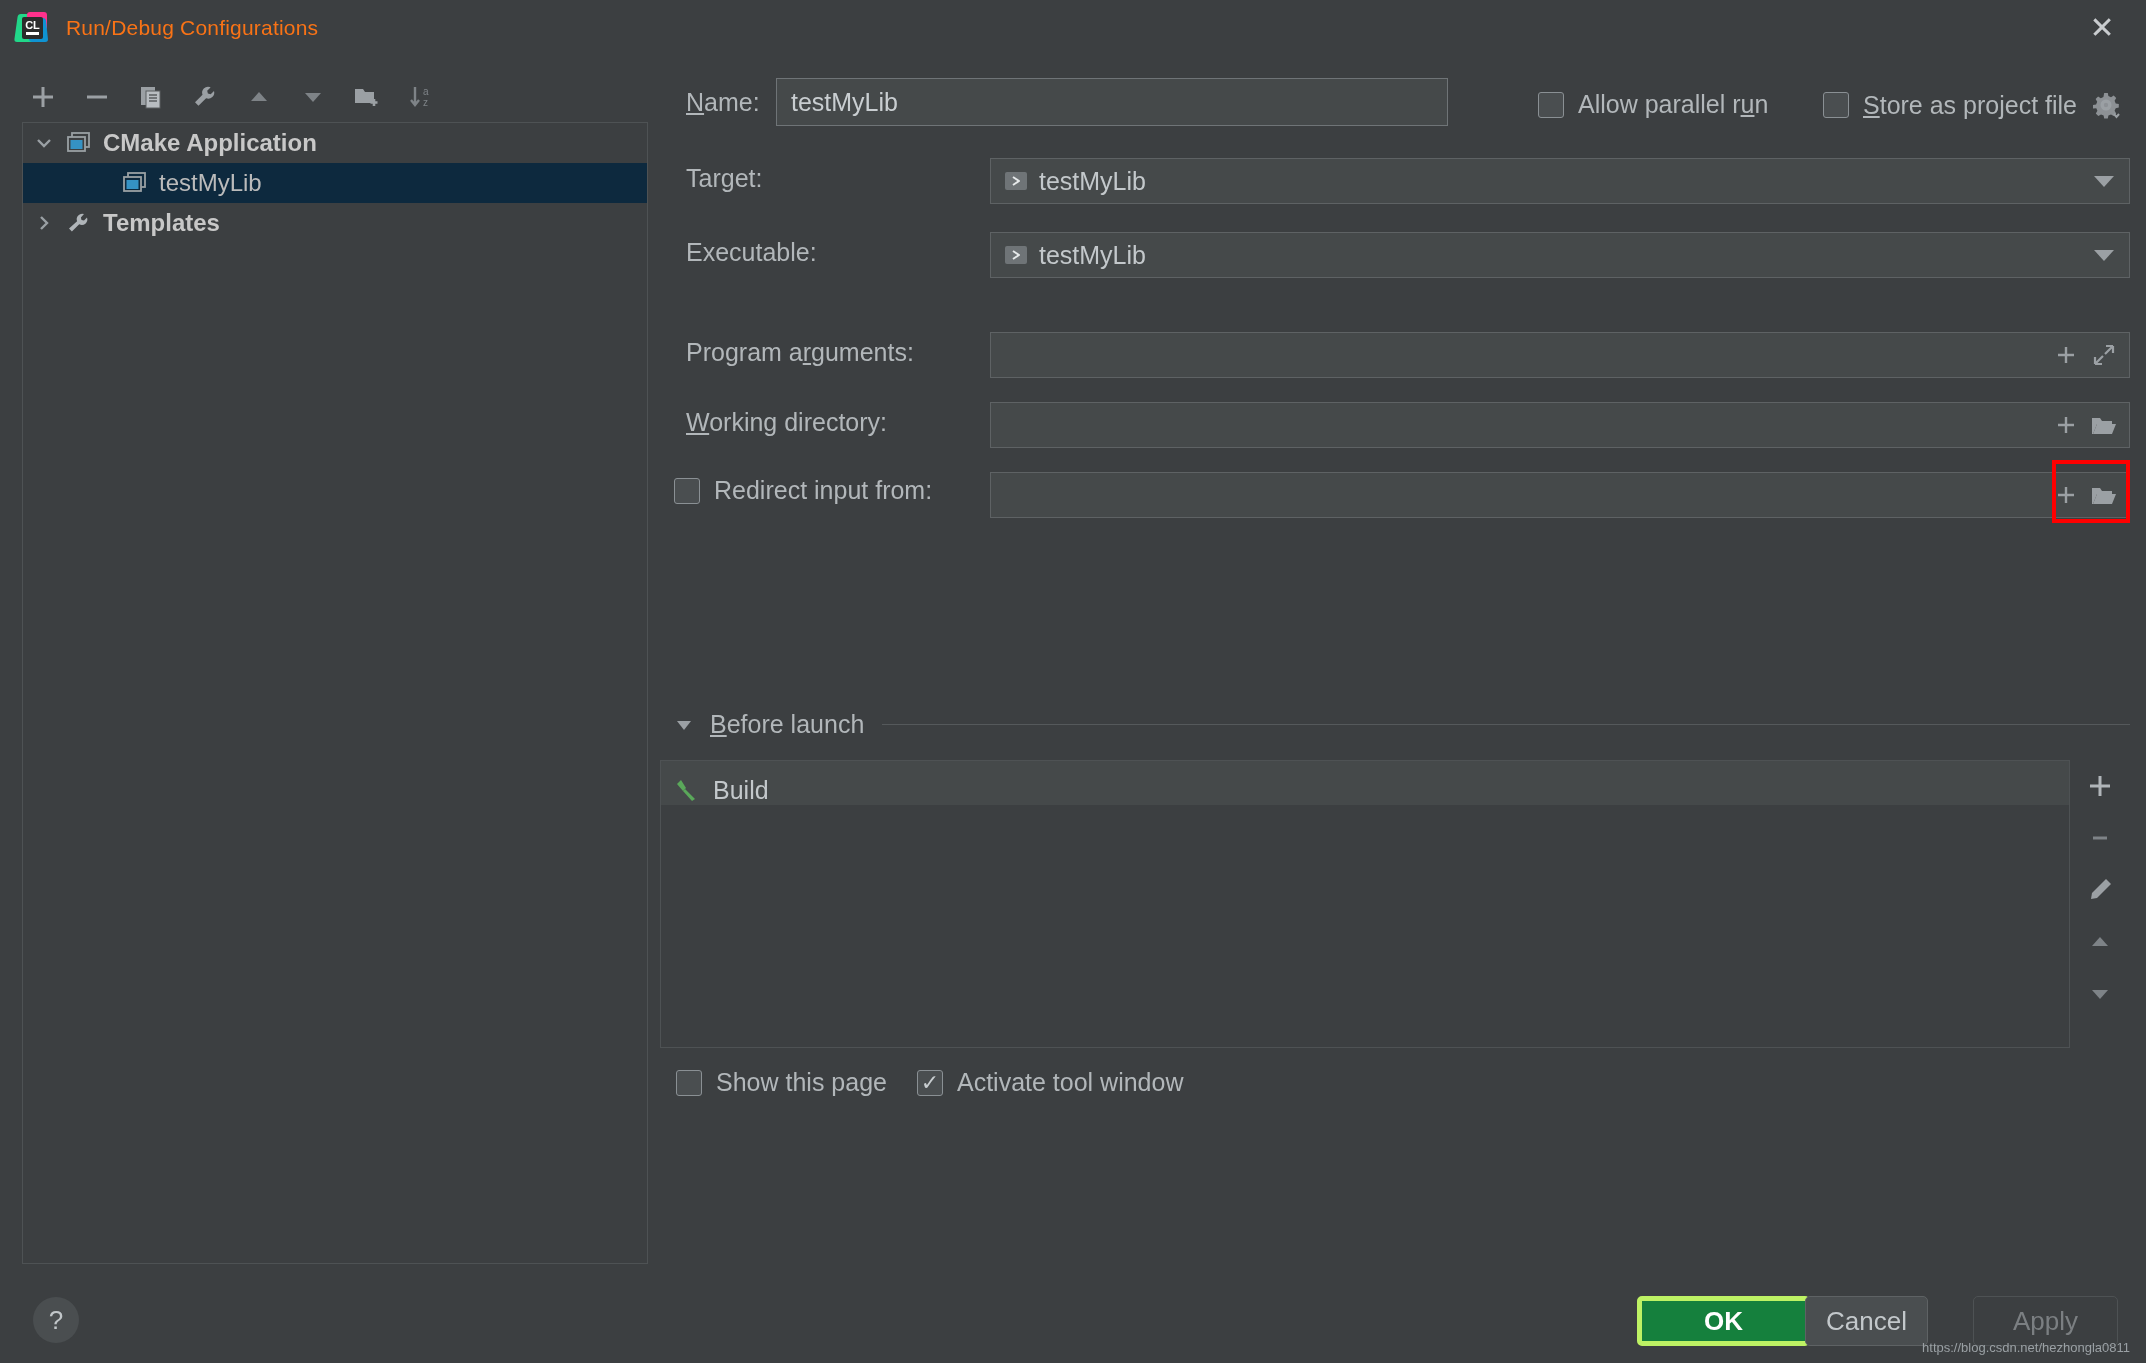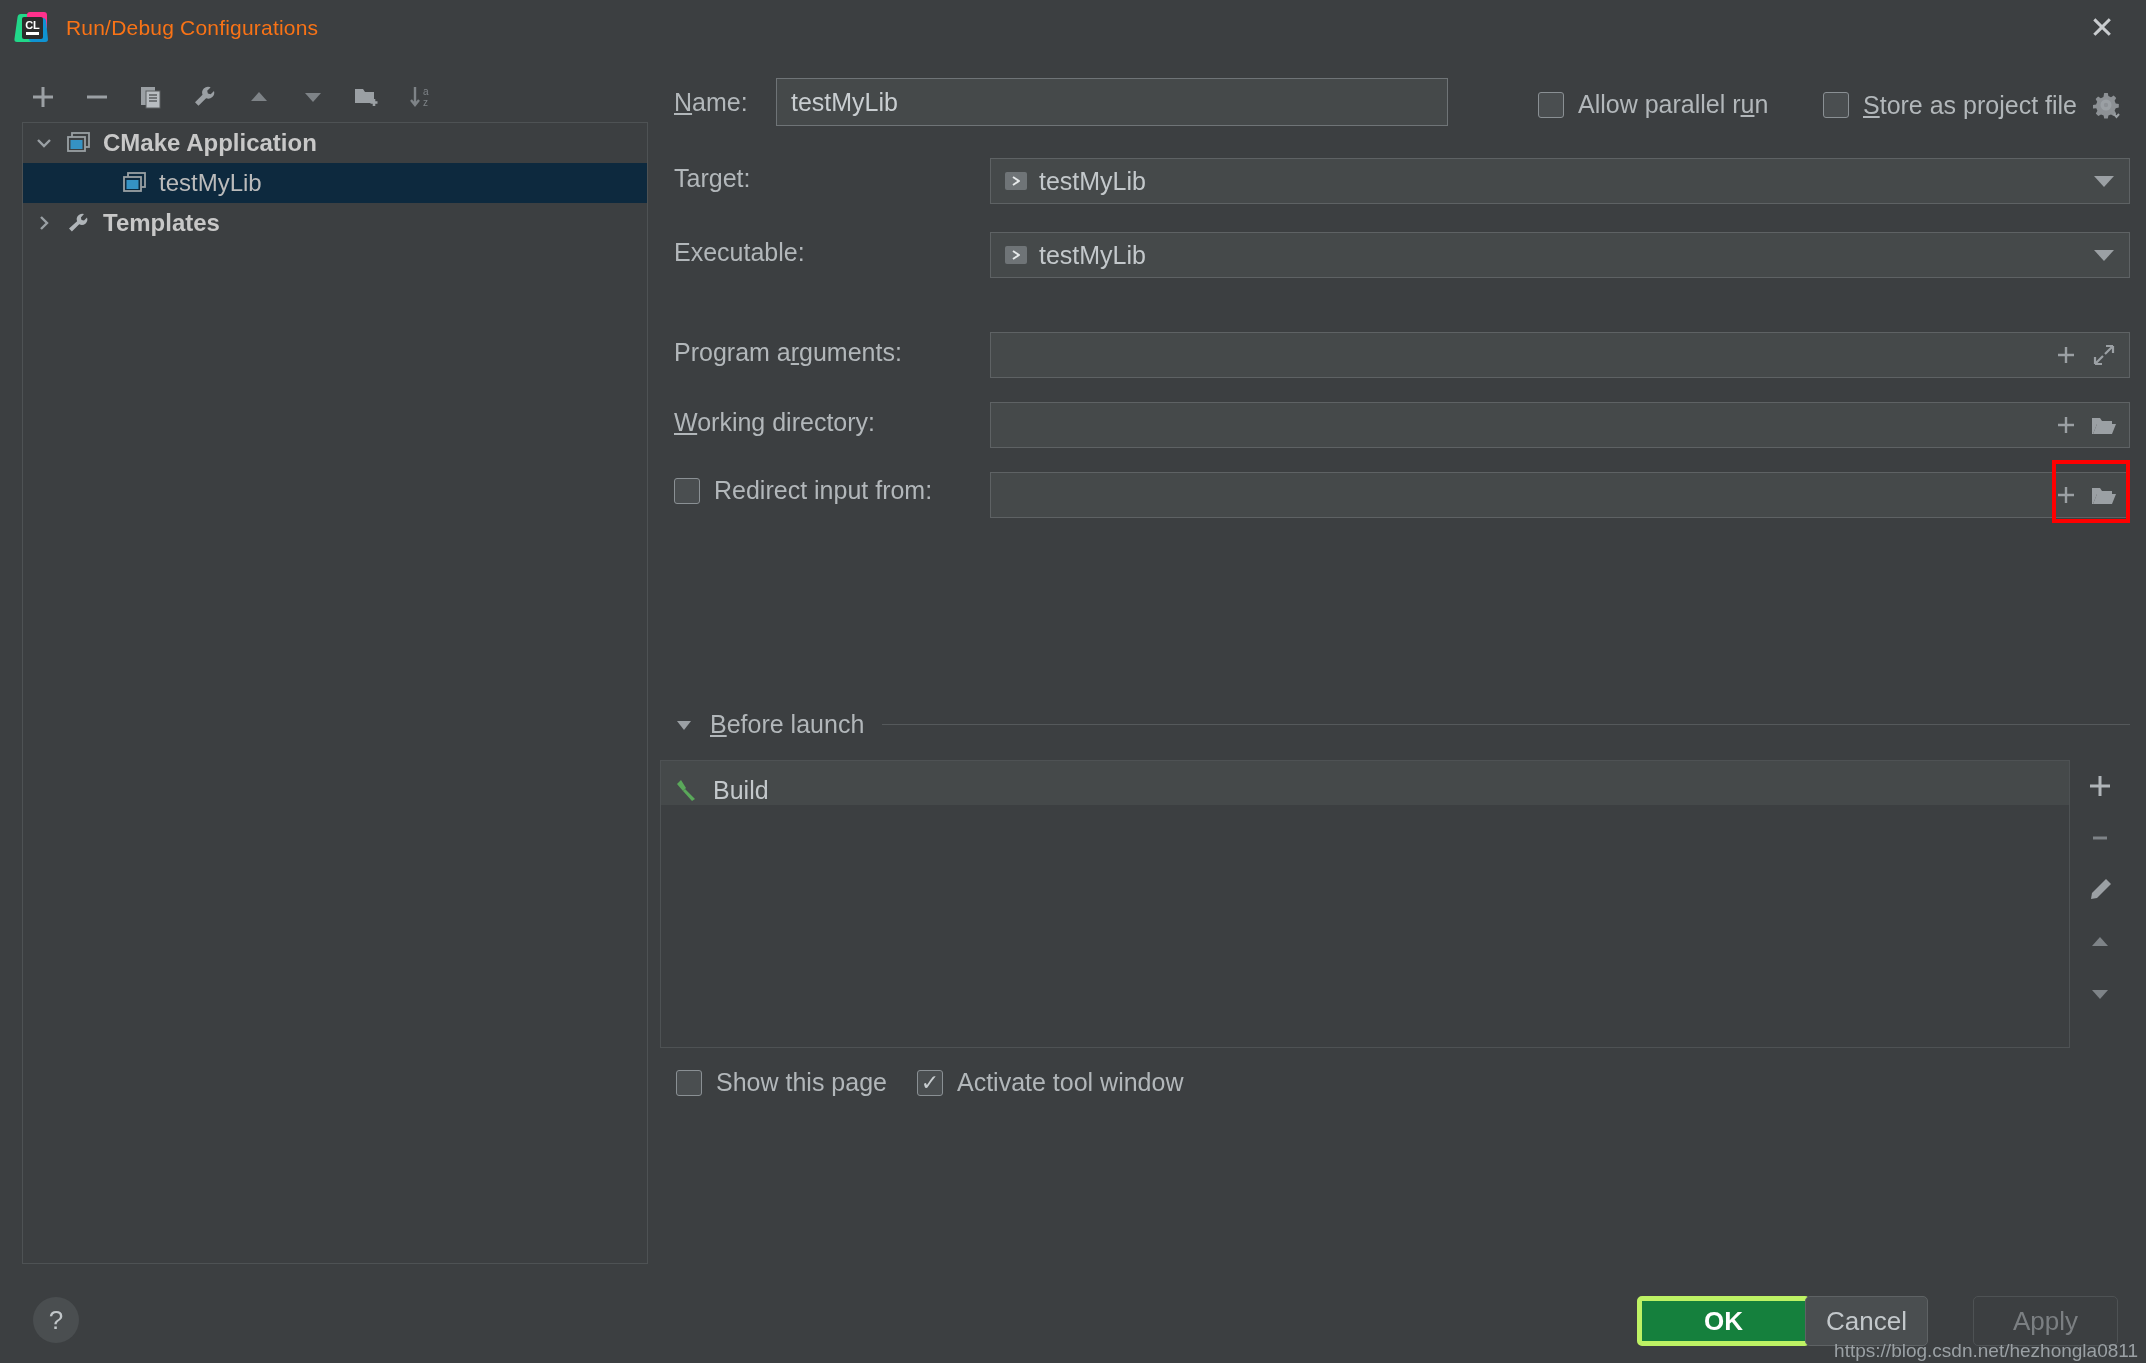--- a/index.html
+++ b/index.html
@@ -60,21 +60,21 @@
   .tree-row.group { font-weight: bold; color: #c8c8c8; }
   .tree-row.selected { background: #0d293e; }
   .tree-row.child { padding-left: 98px; }
   .chev { width: 26px; height: 26px; margin-left: -26px; margin-right: 8px;
           position: relative; color: #9aa0a4; flex: 0 0 auto; }
   .tree-icon { width: 28px; height: 24px; margin-right: 10px; flex:0 0 auto; }
 
   
   #form { position: absolute; left: 660px; top: 60px; width: 1470px; }
   .row { display: flex; align-items: center; position: relative; }
-  .lbl { color: #b2b7ba; font-size: 25px; white-space: nowrap; }
+  .lbl { color: #b2b7ba; font-size: 25px; white-space: nowrap; margin-left: 12px; }
   .lbl u { text-decoration: underline; }
 
   .field {
     background: #45494a; border: 1px solid #5e6264; height: 46px;
     display: flex; align-items: center; color: #c3c8cb; font-size: 25px;
     padding: 0 6px 0 12px; position: relative;
   }
   .field.focused { border: 3px solid #3d6185; background:#45494a; height:50px; }
   .field .spacer { flex: 1 1 auto; }
   .field-icon { width: 38px; height: 38px; display:flex; align-items:center;
@@ -117,21 +117,21 @@
     position:absolute; top:1296px; height:50px; border-radius:5px;
     display:flex; align-items:center; justify-content:center;
     font-size:26px; cursor:pointer;
   }
   #ok-btn { left:1637px; width:173px; background:#15803d; border:5px solid #bef264;
             color:#ffffff; font-weight:bold; }
   #cancel-btn { left:1805px; width:123px; background:#4a4e50; border:1px solid #5e6264;
             color:#c3c8cb; }
   #apply-btn { left:1973px; width:145px; background:#3c3f41; border:1px solid #4e5254;
             color:#7b7f82; }
-  #watermark { position:absolute; right:8px; top:1340px; font-size:19px; color:#9aa0a4; }
+  #watermark { position:absolute; right:16px; top:1340px; font-size:13px; color:#9aa0a4; }
 
   
   #annotation {
     position:absolute; left:2052px; top:460px; width:78px; height:63px;
     border: 4px solid #ff0000; pointer-events:none;
   }
 </style>
 </head>
 <body>
 

